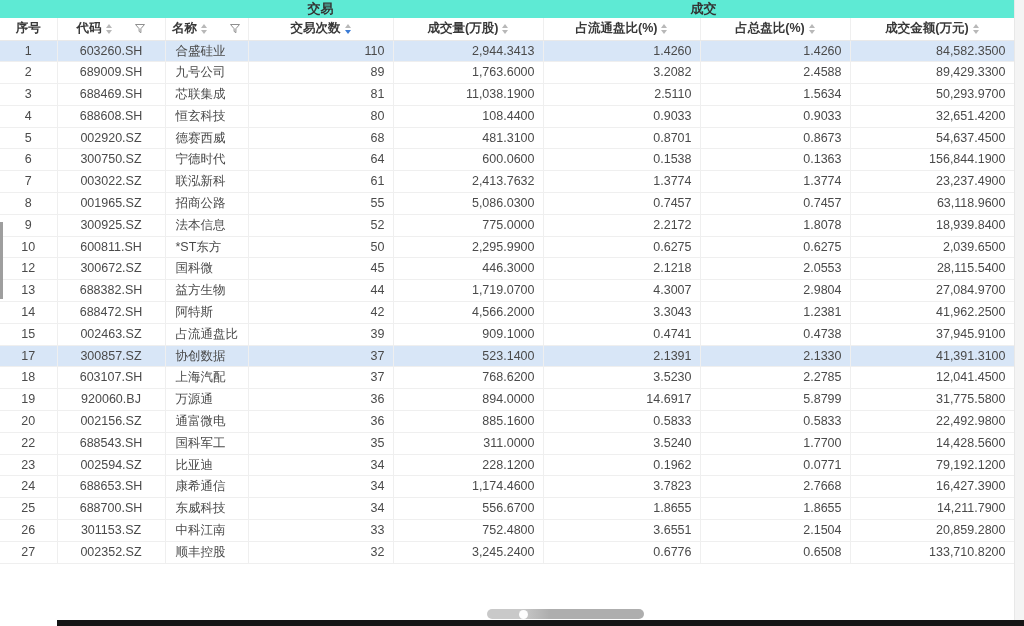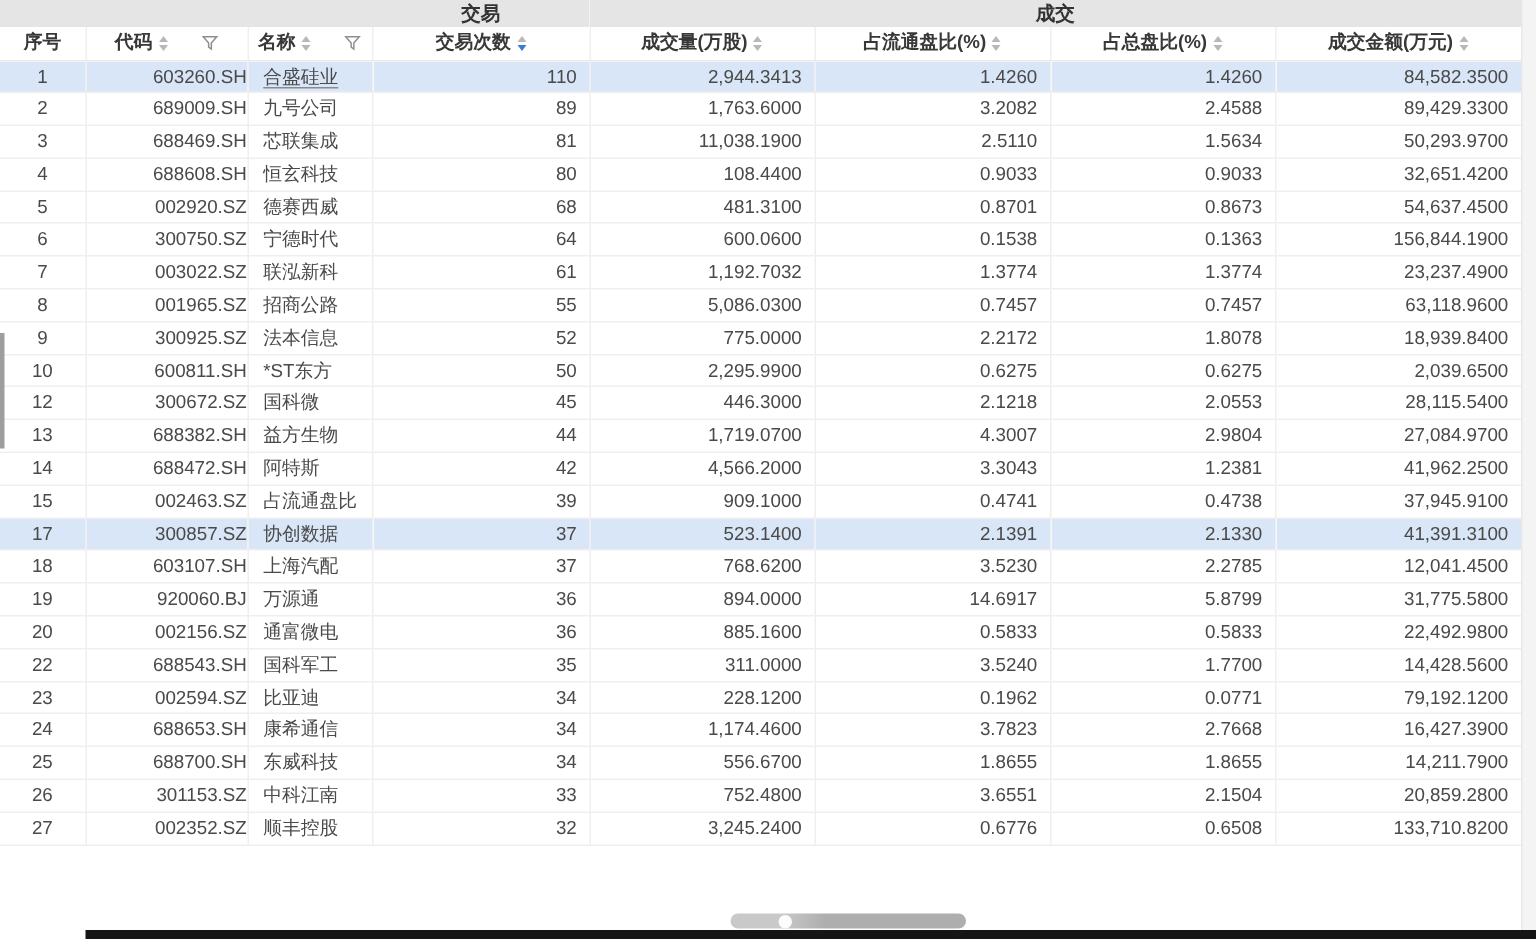--- a/index.html
+++ b/index.html
@@ -3,35 +3,35 @@
 <meta charset="utf-8">
 <style>
   html,body{margin:0;padding:0;background:#fff;}
   .app{
     position:relative;width:1024px;height:626px;overflow:hidden;background:#fff;
     font-family:"Liberation Sans","DejaVu Sans",sans-serif;color:#4a4a4a;
   }
   table.grid{border-collapse:collapse;table-layout:fixed;width:1014px;}
   .grid th,.grid td{box-sizing:border-box;overflow:hidden;white-space:nowrap;}
   
-  tr.group-row th{height:16px;font-size:13px;font-weight:600;color:#333;background:#e5e5e5;
+  tr.group-row th{height:16px;font-size:13px;font-weight:600;color:#333;background:#5eead4;
     text-align:center;padding:0;border:none;vertical-align:middle;}
   
   tr.head-row th{height:22px;font-size:12.5px;font-weight:600;color:#383838;background:#fff;
     padding:0;border-right:1px solid #efefef;border-bottom:1px solid #e9e9e9;vertical-align:middle;}
   .hwrap{display:flex;align-items:center;justify-content:center;height:100%;}
   
   tbody td{height:20.8px;line-height:20.8px;font-size:12.5px;color:#4a4a4a;background:#fff;
     border-right:1px solid #efefef;border-bottom:1px solid #efefef;padding:0;}
   tbody tr.hl td{background:#d8e6f7;}
   td.c0{text-align:center;}
-  td.c1{text-align:right;}
+  td.c1{text-align:center;}
   td.c2{text-align:left;padding-left:10px;}
   td.num{text-align:right;padding-right:8px;}
-  .uline{text-decoration:underline;text-decoration-color:#8a8a8a;text-underline-offset:3px;}
+  .uline{text-decoration-color:#8a8a8a;text-underline-offset:3px;}
   
   .carets{display:inline-flex;flex-direction:column;gap:2px;margin-left:4px;}
   .carets i{display:block;width:0;height:0;border-left:3.5px solid transparent;border-right:3.5px solid transparent;}
   .carets i.up{border-bottom:4px solid #b8b8b8;}
   .carets i.dn{border-top:4px solid #b8b8b8;}
   .carets i.dn.active{border-top-color:#3a7bd5;}
   
   .funnel{margin-left:22px;flex:0 0 auto;}
   
   .right-track{position:absolute;left:1014px;top:0;width:10px;height:620px;background:#f4f4f4;border-left:1px solid #e8e8e8;}
@@ -199,21 +199,21 @@
       <td class="c4 num">600.0600</td>
       <td class="c5 num">0.1538</td>
       <td class="c6 num">0.1363</td>
       <td class="c7 num">156,844.1900</td>
     </tr>
         <tr>
       <td class="c0">7</td>
       <td class="c1">003022.SZ</td>
       <td class="c2">联泓新科</td>
       <td class="c3 num">61</td>
-      <td class="c4 num">1,192.7032</td>
+      <td class="c4 num">2,413.7632</td>
       <td class="c5 num">1.3774</td>
       <td class="c6 num">1.3774</td>
       <td class="c7 num">23,237.4900</td>
     </tr>
         <tr>
       <td class="c0">8</td>
       <td class="c1">001965.SZ</td>
       <td class="c2">招商公路</td>
       <td class="c3 num">55</td>
       <td class="c4 num">5,086.0300</td>

